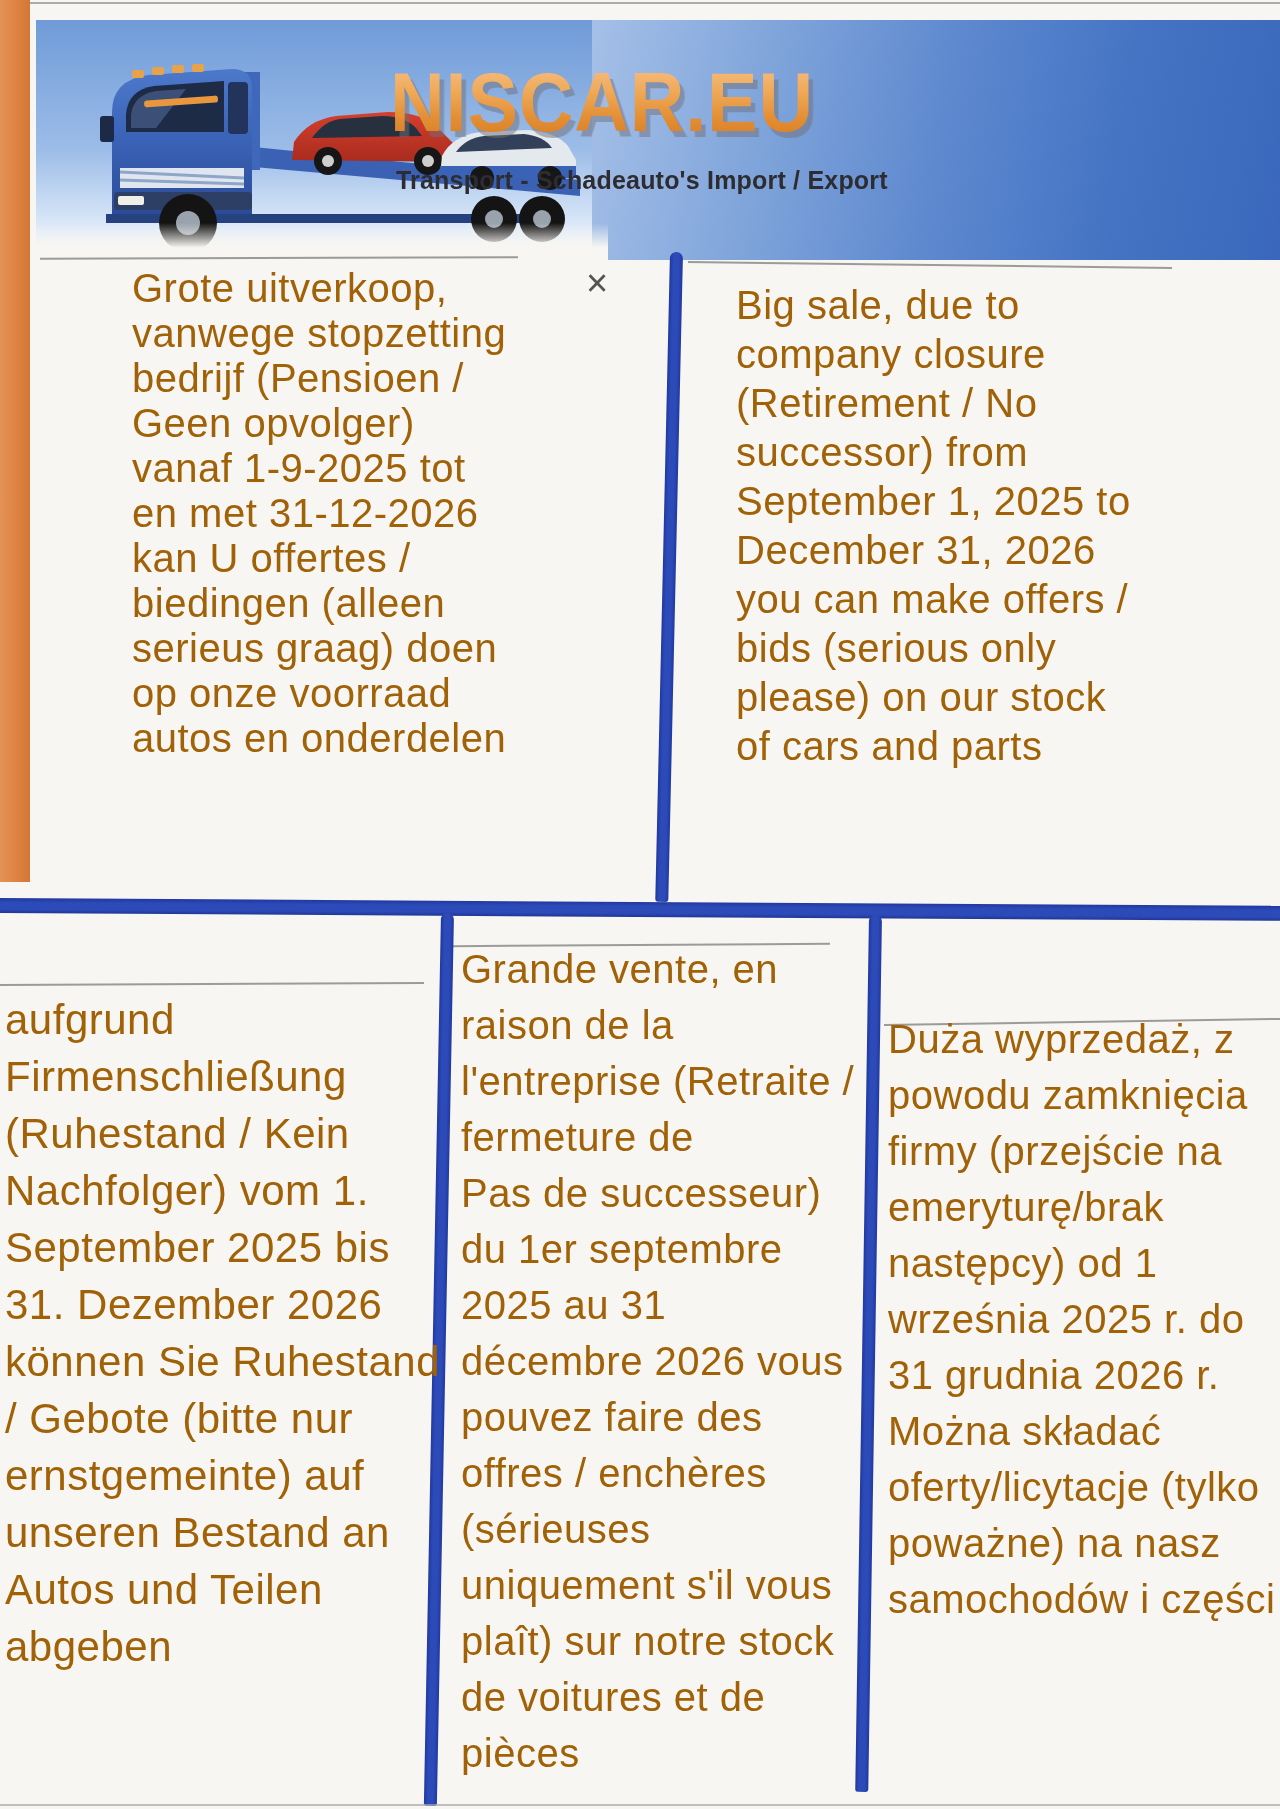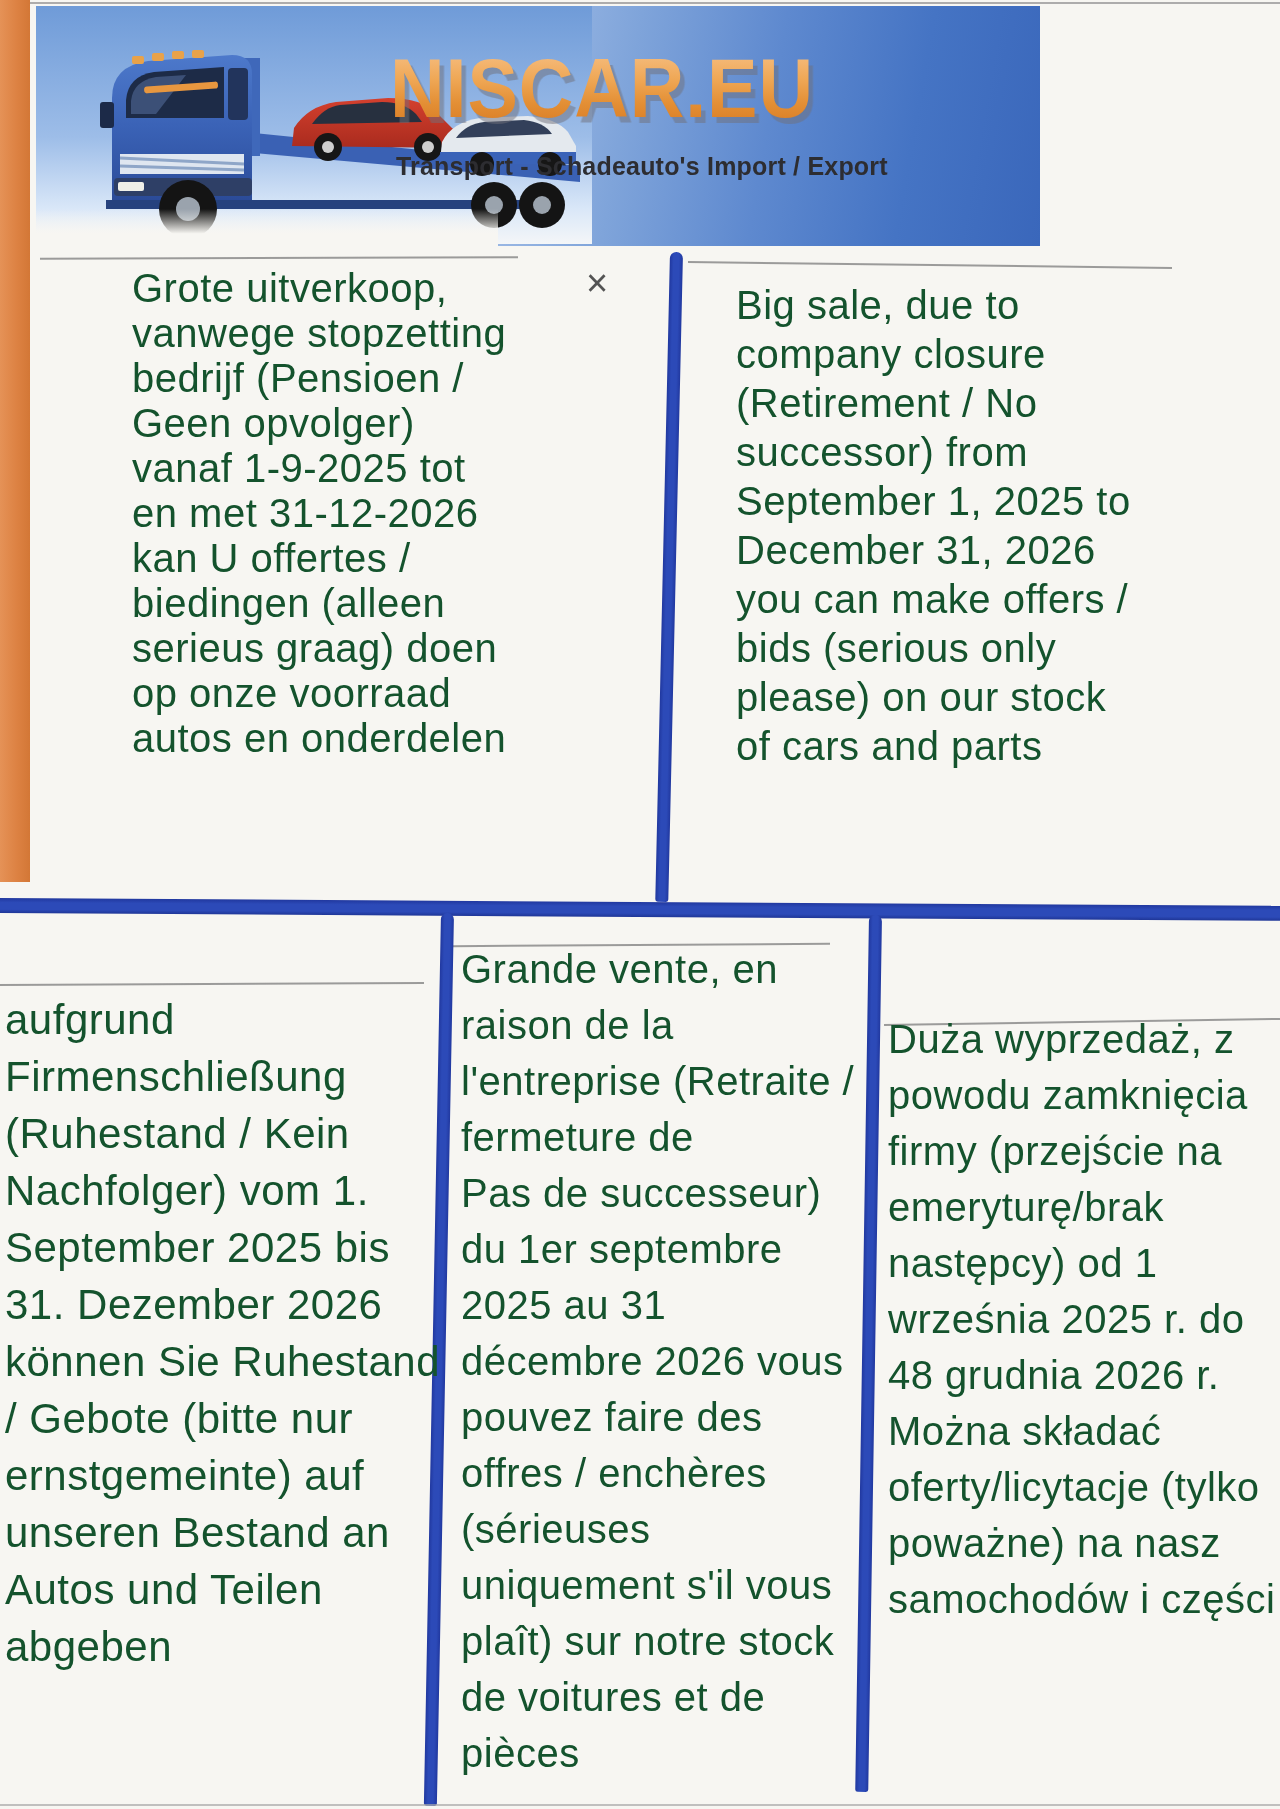--- a/index.html
+++ b/index.html
@@ -15,21 +15,21 @@
   .edge.bottom { left:0; top:1804px; width:1280px; background:#a8a8a8; opacity:.7; }
 
   
   .orange-bar {
     position:absolute; left:0; top:0; width:30px; height:882px;
     background:linear-gradient(to right,#e59257 0%,#dd8243 55%,#d37736 100%);
   }
 
   
   .banner {
-    position:absolute; left:36px; top:6px; width:1004px; height:240px;
+    position:absolute; left:36px; top:20px; width:1244px; height:240px;
     background:linear-gradient(100deg,
       #7ea6dc 0%, #aec9ee 16%, #c3d6f2 30%, #a8c2e9 42%,
       #7fa4da 58%, #5e89cf 72%, #4574c4 86%, #3a67bb 100%);
   }
   .banner:after {
     content:""; position:absolute; left:0; bottom:-1px; width:46%; height:38px;
     background:linear-gradient(to top, #f7f6f2 35%, rgba(247,246,242,0)); 
   }
   .truck-art { position:absolute; left:0; top:0; }
 
@@ -73,21 +73,21 @@
   .v-dutch-english { left:670px; top:252px; height:650px; transform:rotate(1.3deg); }
   .v-french { left:441px; top:913px; height:893px; transform:rotate(1.1deg); }
   .v-polish { left:869px; top:915px; height:877px; transform:rotate(0.9deg); }
   .h-band {
     left:-4px; top:898px; width:1292px; height:15px;
     background:linear-gradient(to bottom,#21389f,#2c4ab8 30%,#2c4ab8 75%,#1f3697);
     transform:rotate(0.35deg); transform-origin:left center;
   }
 
   
-  .notice { position:absolute; color:#14532d; letter-spacing:0.5px; }
+  .notice { position:absolute; color:#a16207; letter-spacing:0.5px; }
   .notice .line { white-space:nowrap; }
   .n-dutch   { left:132px; top:266px;  font-size:40px; line-height:45px; }
   .n-english { left:736px; top:281px;  font-size:40px; line-height:49px; }
   .n-german  { left:5px;   top:991px;  font-size:42px; line-height:57px; }
   .n-french  { left:461px; top:941px;  font-size:40px; line-height:56px; }
   .n-polish  { left:888px; top:1011px; font-size:40px; line-height:56px; }
 
   .close-x {
     position:absolute; left:586px; top:264px;
     font-size:38px; color:#545454; line-height:1;
@@ -248,21 +248,21 @@
       <div class="line">de voitures et de</div>
       <div class="line">pièces</div>
     </div>
   <div class="notice n-polish">
       <div class="line">Duża wyprzedaż, z</div>
       <div class="line">powodu zamknięcia</div>
       <div class="line">firmy (przejście na</div>
       <div class="line">emeryturę/brak</div>
       <div class="line">następcy) od 1</div>
       <div class="line">września 2025 r. do</div>
-      <div class="line">48 grudnia 2026 r.</div>
+      <div class="line">31 grudnia 2026 r.</div>
       <div class="line">Można składać</div>
       <div class="line">oferty/licytacje (tylko</div>
       <div class="line">poważne) na nasz</div>
       <div class="line">samochodów i części</div>
     </div>
 
   <div class="edge bottom"></div>
 </div>
 
 </body></html>

